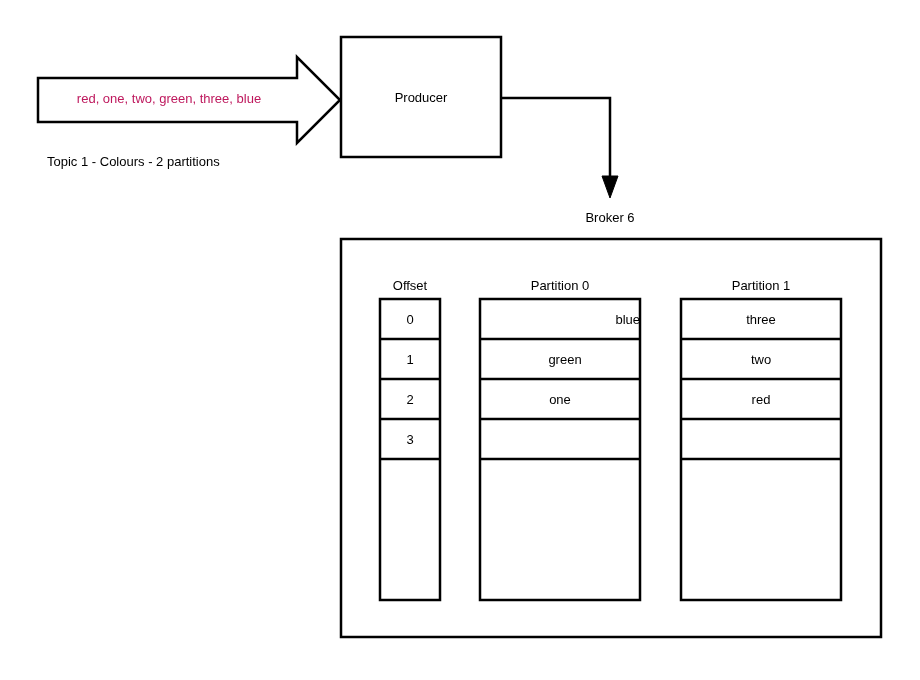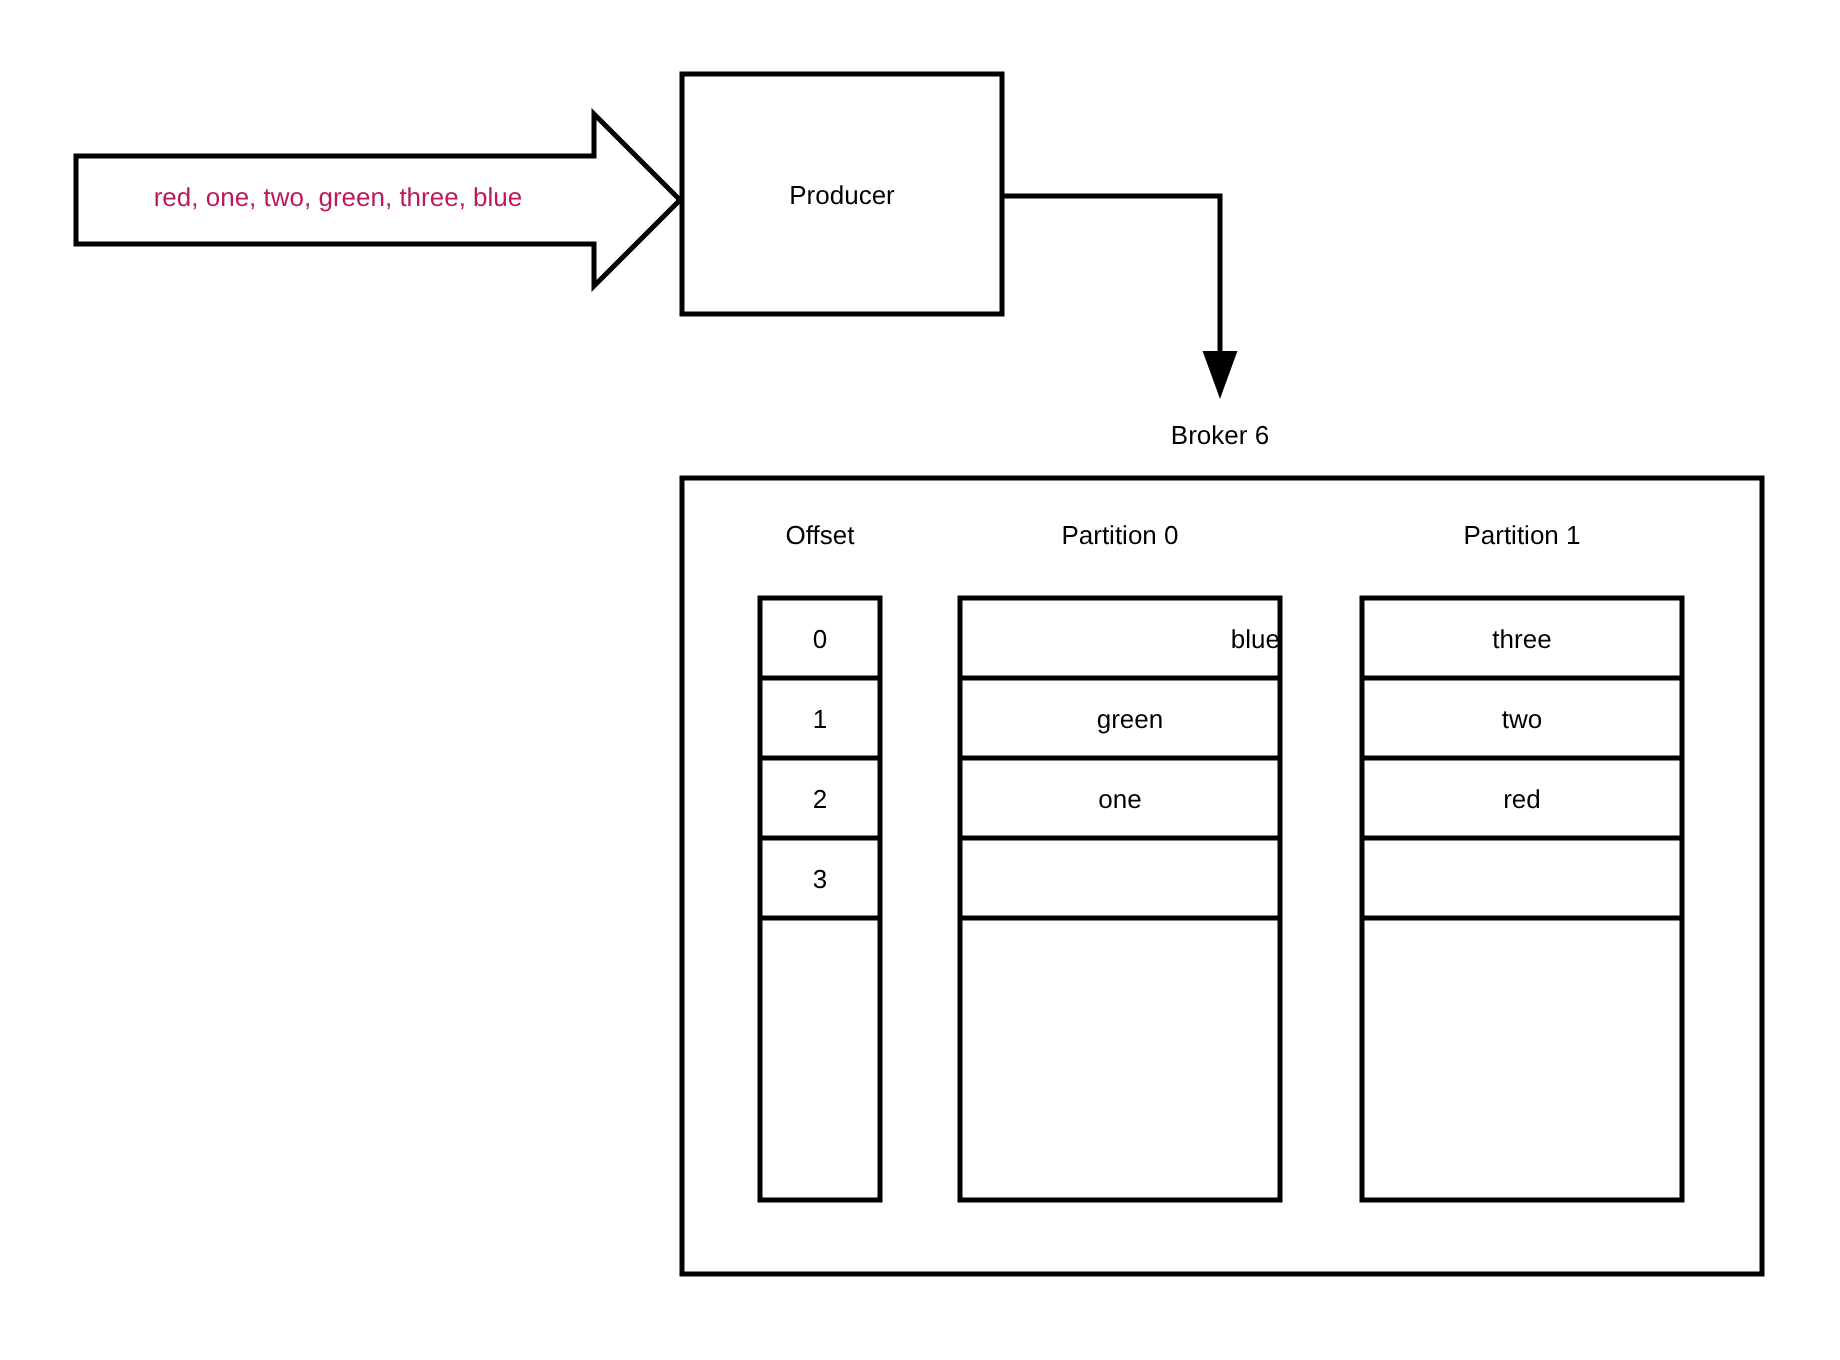--- a/index.html
+++ b/index.html
@@ -53,20 +53,21 @@
     text-align: center;
     white-space: nowrap;
   }
   .col-header {
     position: absolute;
     font-family: "Liberation Sans", sans-serif;
     font-size: 13px;
     color: #000000;
     text-align: center;
     white-space: nowrap;
+    margin-top: 18px;
   }
   .topic-line {
     position: absolute;
     font-family: "Liberation Sans", sans-serif;
     font-size: 13px;
     color: #000000;
     white-space: nowrap;
   }
 </style>
 </head>
@@ -100,20 +101,21 @@
     <rect x="681" y="299" width="160" height="301" fill="#ffffff" stroke="#000000" stroke-width="2.5"></rect>
     <line x1="681" y1="339" x2="841" y2="339" stroke="#000000" stroke-width="2.5"></line>
     <line x1="681" y1="379" x2="841" y2="379" stroke="#000000" stroke-width="2.5"></line>
     <line x1="681" y1="419" x2="841" y2="419" stroke="#000000" stroke-width="2.5"></line>
     <line x1="681" y1="459" x2="841" y2="459" stroke="#000000" stroke-width="2.5"></line>
 
   </svg>
 
   <div class="lbl lbl-center" style="left:44px; top:92px; width:250px;">red, one, two, green, three, blue</div>
 
+  <div class="topic-line" style="left:47px; top:154px;">Topic 1 - Colours - 2 partitions</div>
 
   <div class="box-label" style="left:341px; top:90px; width:160px;">Producer</div>
 
   <div class="box-label" style="left:540px; top:210px; width:140px;">Broker 6</div>
 
   <div class="col-header" style="left:380px; top:260px; width:60px;">Offset</div>
   <div class="col-header" style="left:480px; top:260px; width:160px;">Partition 0</div>
   <div class="col-header" style="left:681px; top:260px; width:160px;">Partition 1</div>
 
   <div class="cell-text" style="left:380px; top:313px; width:60px;">0</div>

